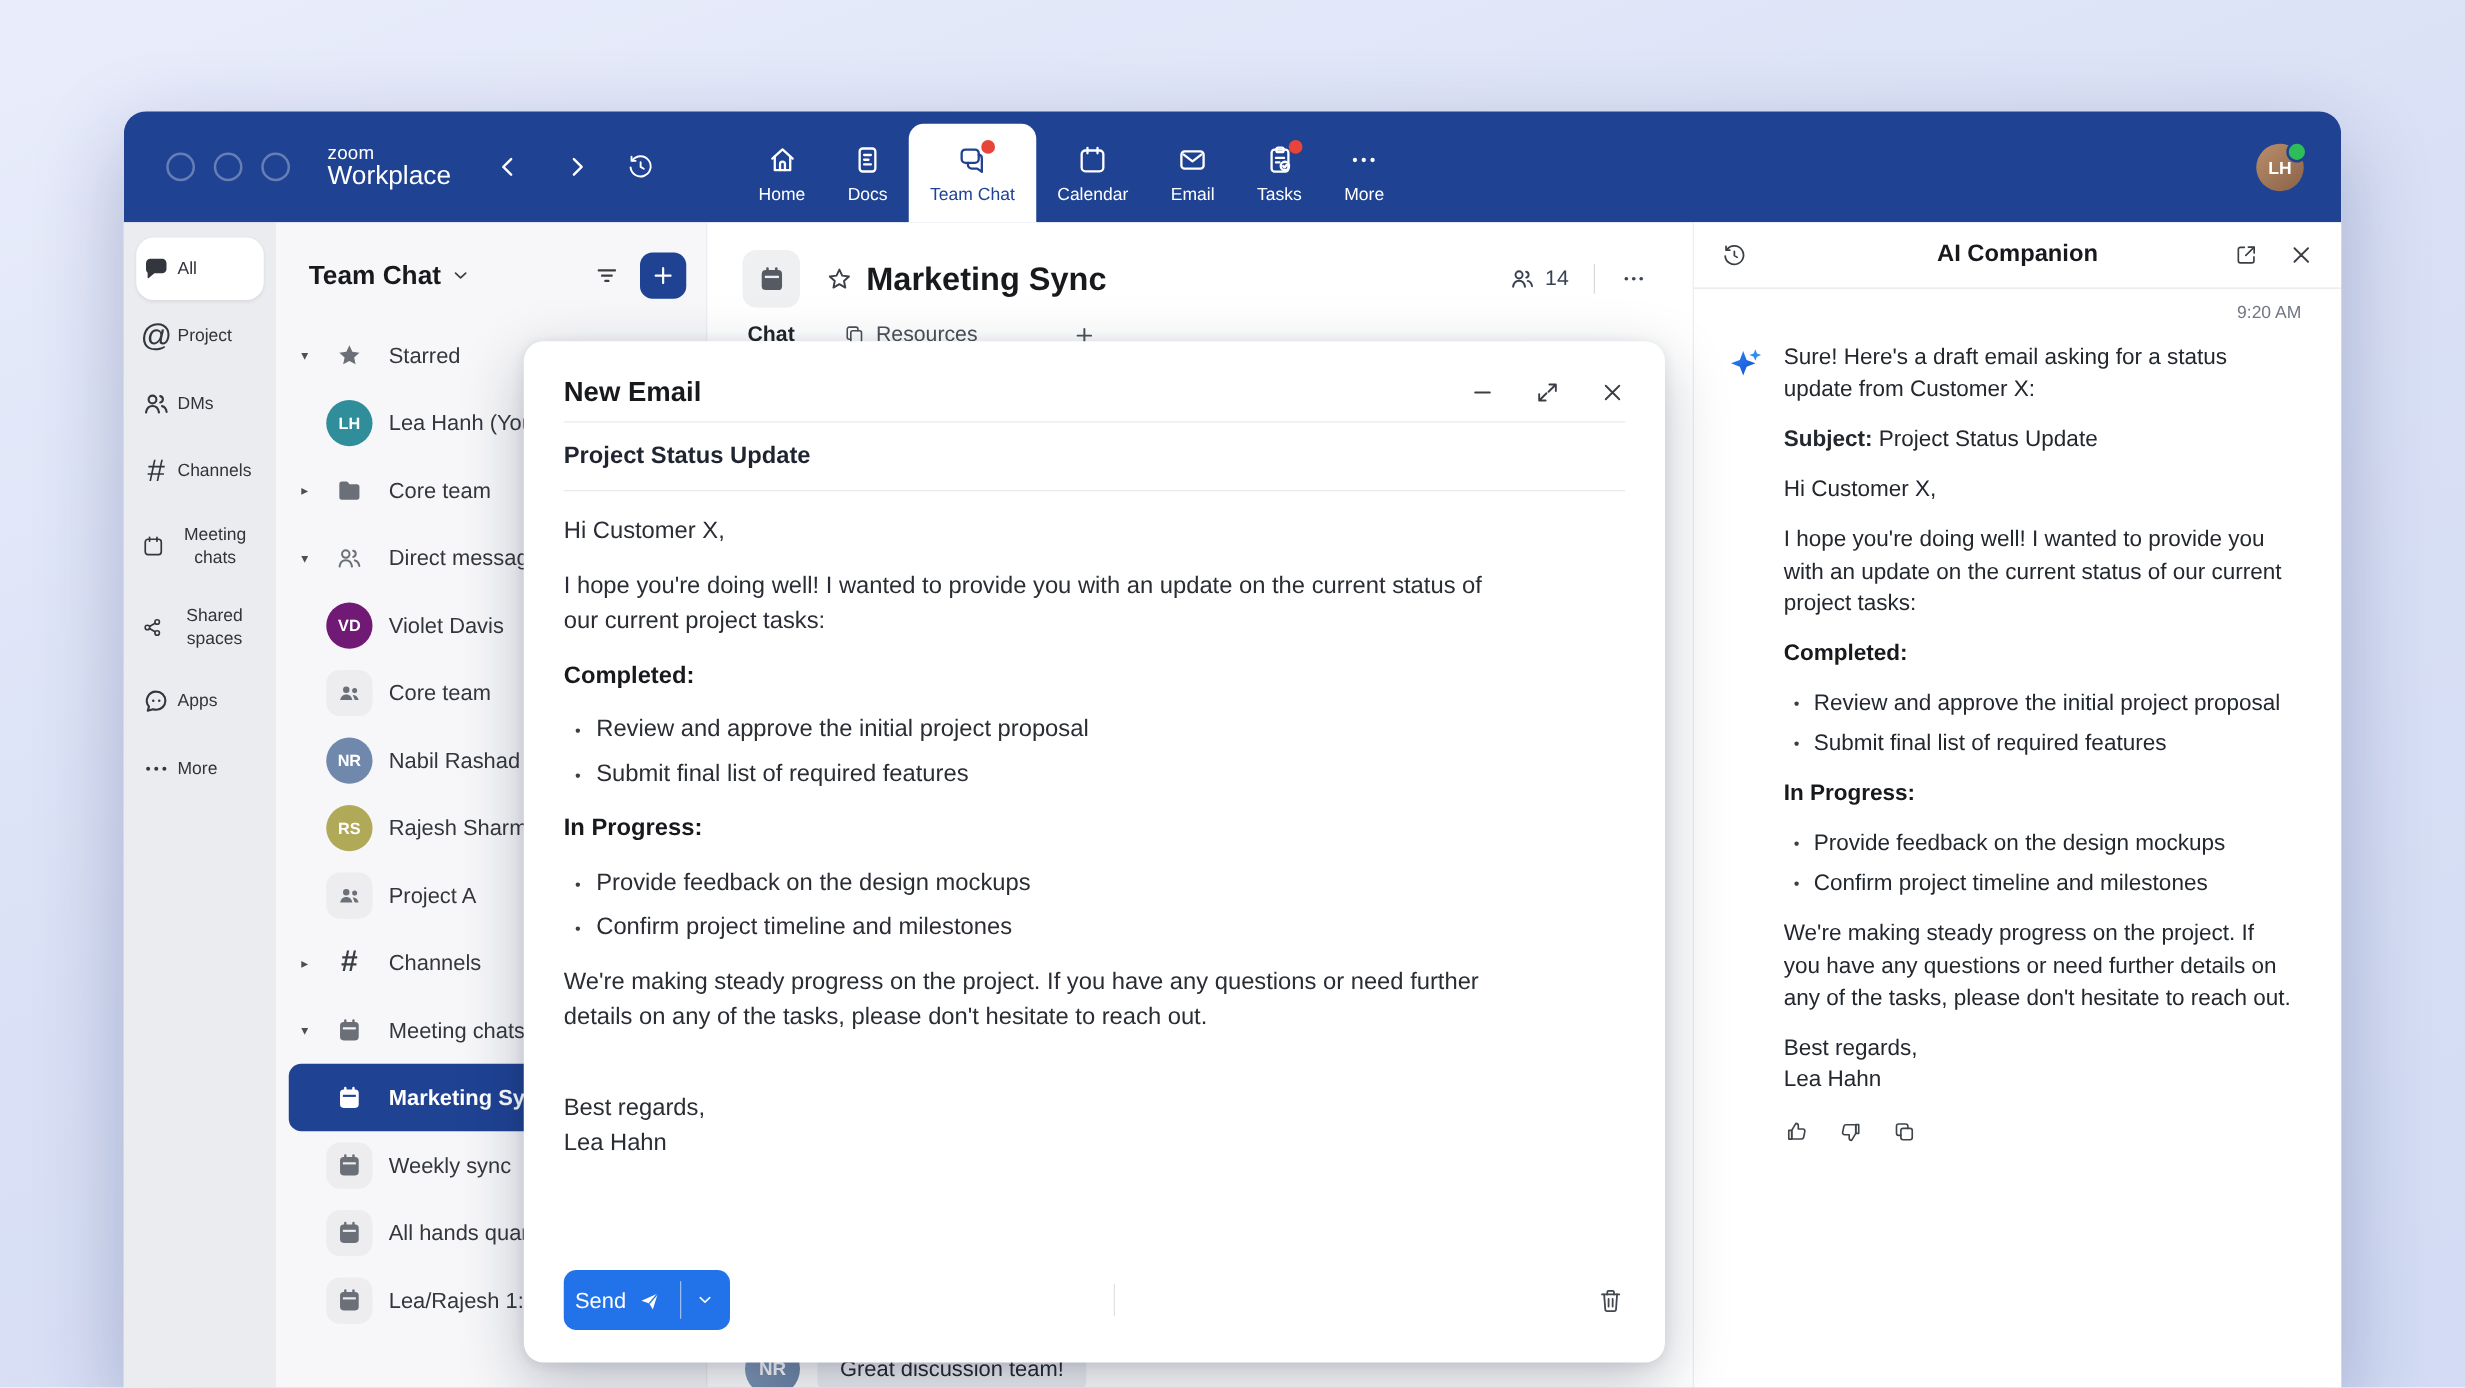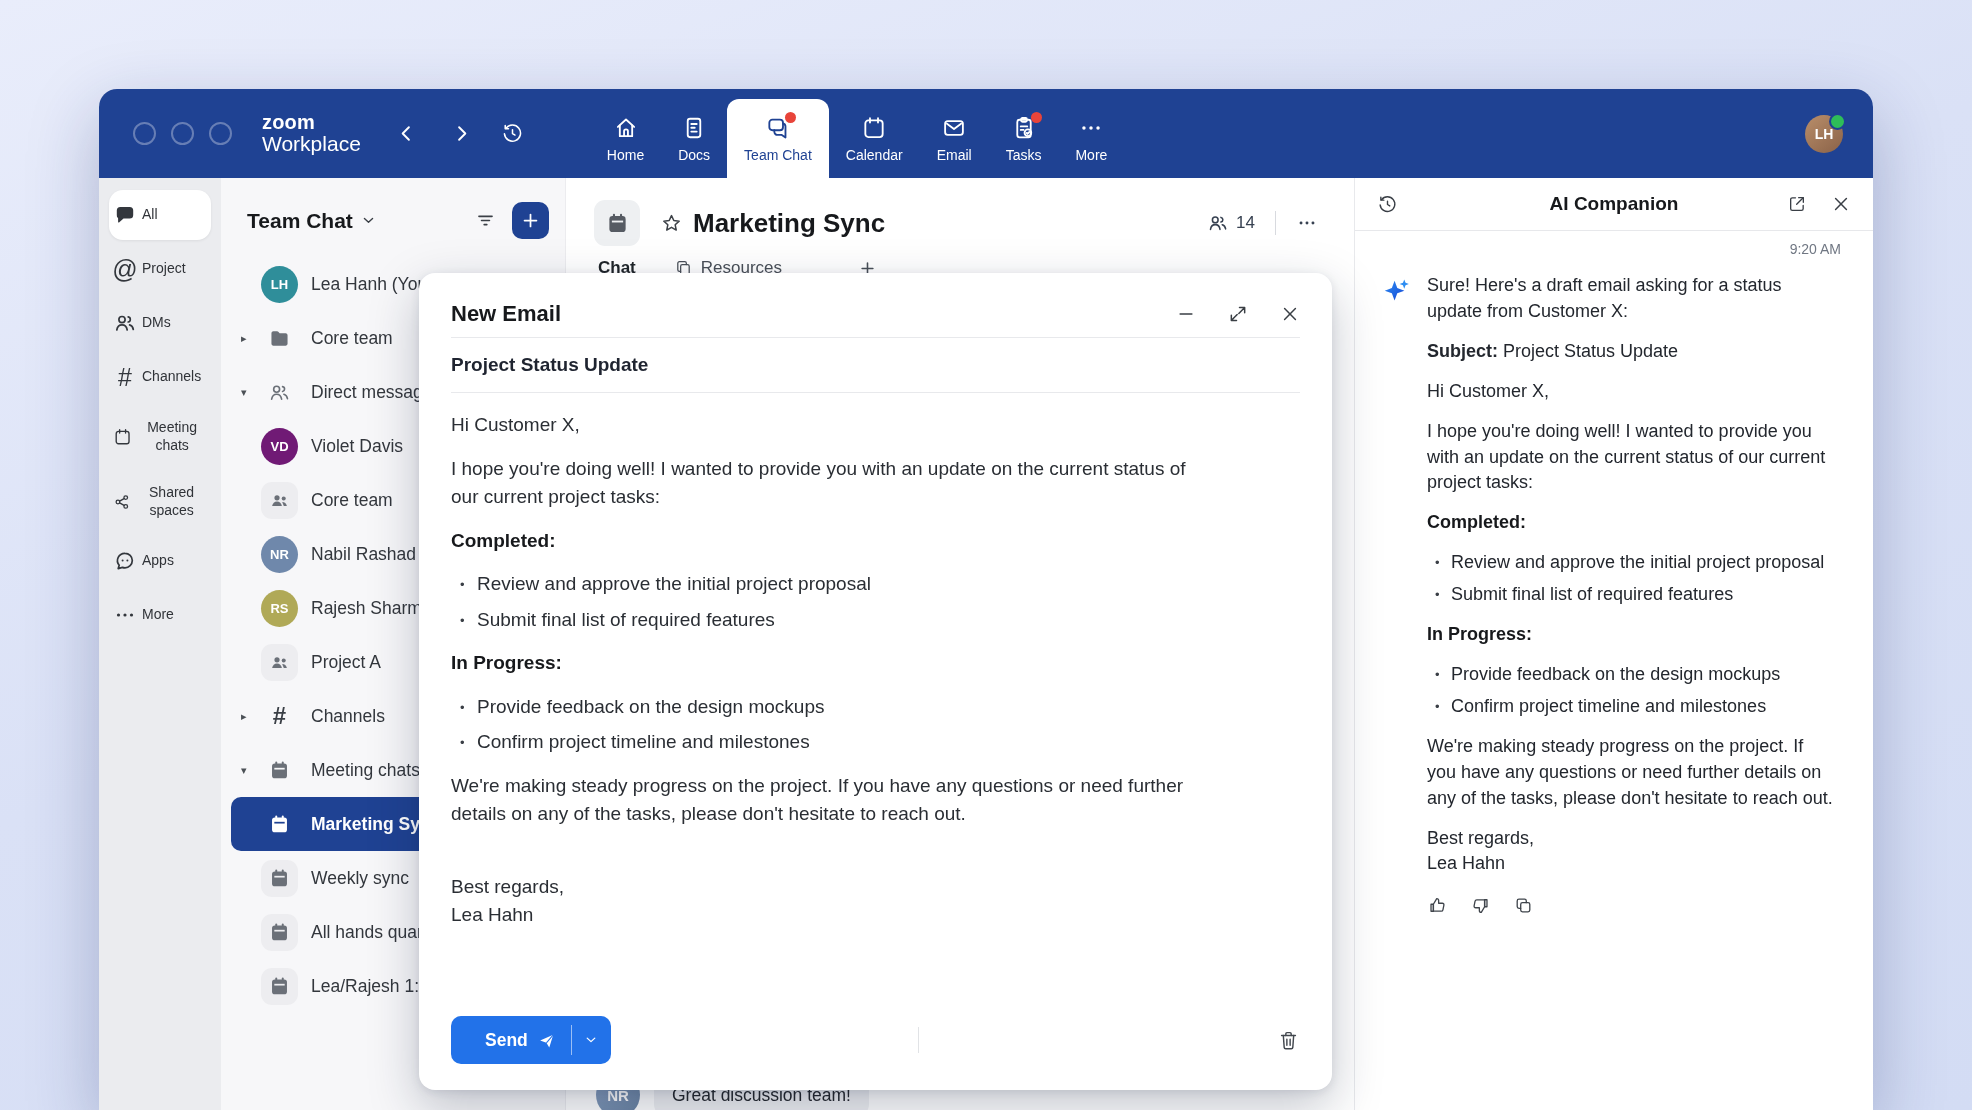--- a/index.html
+++ b/index.html
@@ -10,21 +10,21 @@
 
   
   .window{position:absolute;left:99px;top:89px;width:1774px;height:1021px;border-radius:18px 18px 0 0;
           overflow:hidden;background:#fff;box-shadow:0 24px 70px rgba(25,40,100,.28);}
 
   
   .navbar{height:89px;background:#1f4293;display:flex;align-items:center;color:#fff;}
   .traffic{display:flex;gap:15px;margin-left:34px}
   .traffic span{width:19px;height:19px;border-radius:50%;border:2px solid rgba(255,255,255,.32)}
   .logo{margin-left:30px;display:flex;flex-direction:column;line-height:1.05}
-  .logo .l1{font-size:20px;font-weight:700;letter-spacing:.2px}
+  .logo .l1{font-size:15px;font-weight:400;letter-spacing:.2px}
   .logo .l2{font-size:21px;font-weight:500}
   .nav-ic{width:23px;height:23px;color:#fff;flex:none;cursor:pointer}
   .nav-arrows{display:flex;gap:32px;margin-left:34px;align-items:center}
   .hist{margin-left:28px}
   .searchbox{margin-left:26px;width:202px;height:42px;border-radius:10px;background:rgba(255,255,255,.16);
              display:flex;align-items:center;padding:0 12px;gap:8px;cursor:text}
   .searchbox .s-ic{width:17px;height:17px;color:#fff;opacity:.9}
   .searchbox .ph{font-size:16px;color:rgba(255,255,255,.92)}
   .searchbox .kbd{margin-left:auto;font-size:15px;color:rgba(255,255,255,.75)}
   .tabs{display:flex;align-items:flex-end;height:100%;margin-left:66px}
@@ -138,21 +138,21 @@
   .m-subject{padding:16px 32px;font-size:19px;font-weight:700;color:#1f2430}
   .m-body{padding:18px 32px 0;font-size:19px;line-height:1.5;color:#2a2e34;max-width:754px;cursor:text}
   .m-body p{margin:0 0 15px}
   .m-body p.bold{font-weight:700;color:#17191c}
   .m-body ul{margin:0 0 15px;padding-left:26px;list-style:none}
   .m-body li{position:relative;margin-bottom:7px}
   .m-body li::before{content:"•";position:absolute;left:-17px;font-size:13px;top:5px;color:#3a3f46}
   .m-body .sig{margin-top:44px}
   .m-toolbar{position:absolute;left:0;right:0;bottom:0;display:flex;align-items:center;padding:16px 32px 26px;gap:0}
   .send{display:flex;align-items:stretch;height:48px;background:#2272e9;border-radius:10px;color:#fff;overflow:hidden;cursor:pointer;flex:none}
-  .send-main{display:flex;align-items:center;gap:9px;padding:0 15px 0 34px;font-size:17.5px;font-weight:700}
+  .send-main{display:flex;align-items:center;gap:9px;padding:0 15px 0 9px;font-size:17.5px;font-weight:400}
   .send-main .pl{width:19px;height:19px}
   .send-sep{width:1px;background:rgba(255,255,255,.55);margin:9px 0}
   .send-dd{width:39px;display:flex;align-items:center;justify-content:center}
   .send-dd span{width:14px;height:14px}
   .tb-icons{display:flex;align-items:center;gap:29px;margin-left:42px}
   .tb-ic{width:24px;height:24px;color:#42474e;cursor:pointer;flex:none}
   .tb-divider{width:1px;height:26px;background:#e1e3e6}
   .tb-spacer{flex:1}
   .tb-trash{width:23px;height:23px;color:#42474e;cursor:pointer}
   .at-txt{font-size:25px;font-weight:500}
@@ -337,20 +337,31 @@
             <svg viewBox="0 0 24 24" fill="none" stroke="currentColor" stroke-width="1.9" stroke-linecap="round" stroke-linejoin="round">
               <path d="M4.5 7.2h15M7.5 12h9M10.5 16.8h3"></path>
             </svg>
           </span>
         <button class="cl-plus"><span><svg viewBox="0 0 24 24" fill="none" stroke="currentColor" stroke-width="2" stroke-linecap="round" stroke-linejoin="round">
                 <path d="M12 5.2v13.6M5.2 12h13.6"></path>
               </svg></span></button>
       </div>
       <div class="cl-rows">
 
+      <div class="cl-row">
+            <span class="chev" data-c="down"></span>
+            <span class="cl-ic">
+              <span class="gly" style="width: 23px; height: 23px;">
+                <svg viewBox="0 0 24 24" fill="none" stroke="currentColor" stroke-width="1.7" stroke-linecap="round" stroke-linejoin="round">
+                  <path d="M12 3.4l2.5 5.4 5.9.7-4.4 4 1.2 5.8L12 16.4l-5.2 2.9 1.2-5.8-4.4-4 5.9-.7z" fill="currentColor" stroke="none"></path>
+                </svg>
+              </span>
+            </span>
+            <span class="cl-lb">Starred</span>
+          </div>
           <div class="cl-row">
             <span class="chev"></span>
             <span class="cl-ic avatar" style="background: rgb(47, 142, 154);">LH</span>
             <span class="cl-lb">Lea Hanh (You)</span>
           </div>
           <div class="cl-row">
             <span class="chev" data-c="right"></span>
             <span class="cl-ic">
               <span class="gly" style="width: 23px; height: 23px;">
                 <svg viewBox="0 0 24 24" fill="none" stroke="currentColor" stroke-width="1.7" stroke-linecap="round" stroke-linejoin="round">

